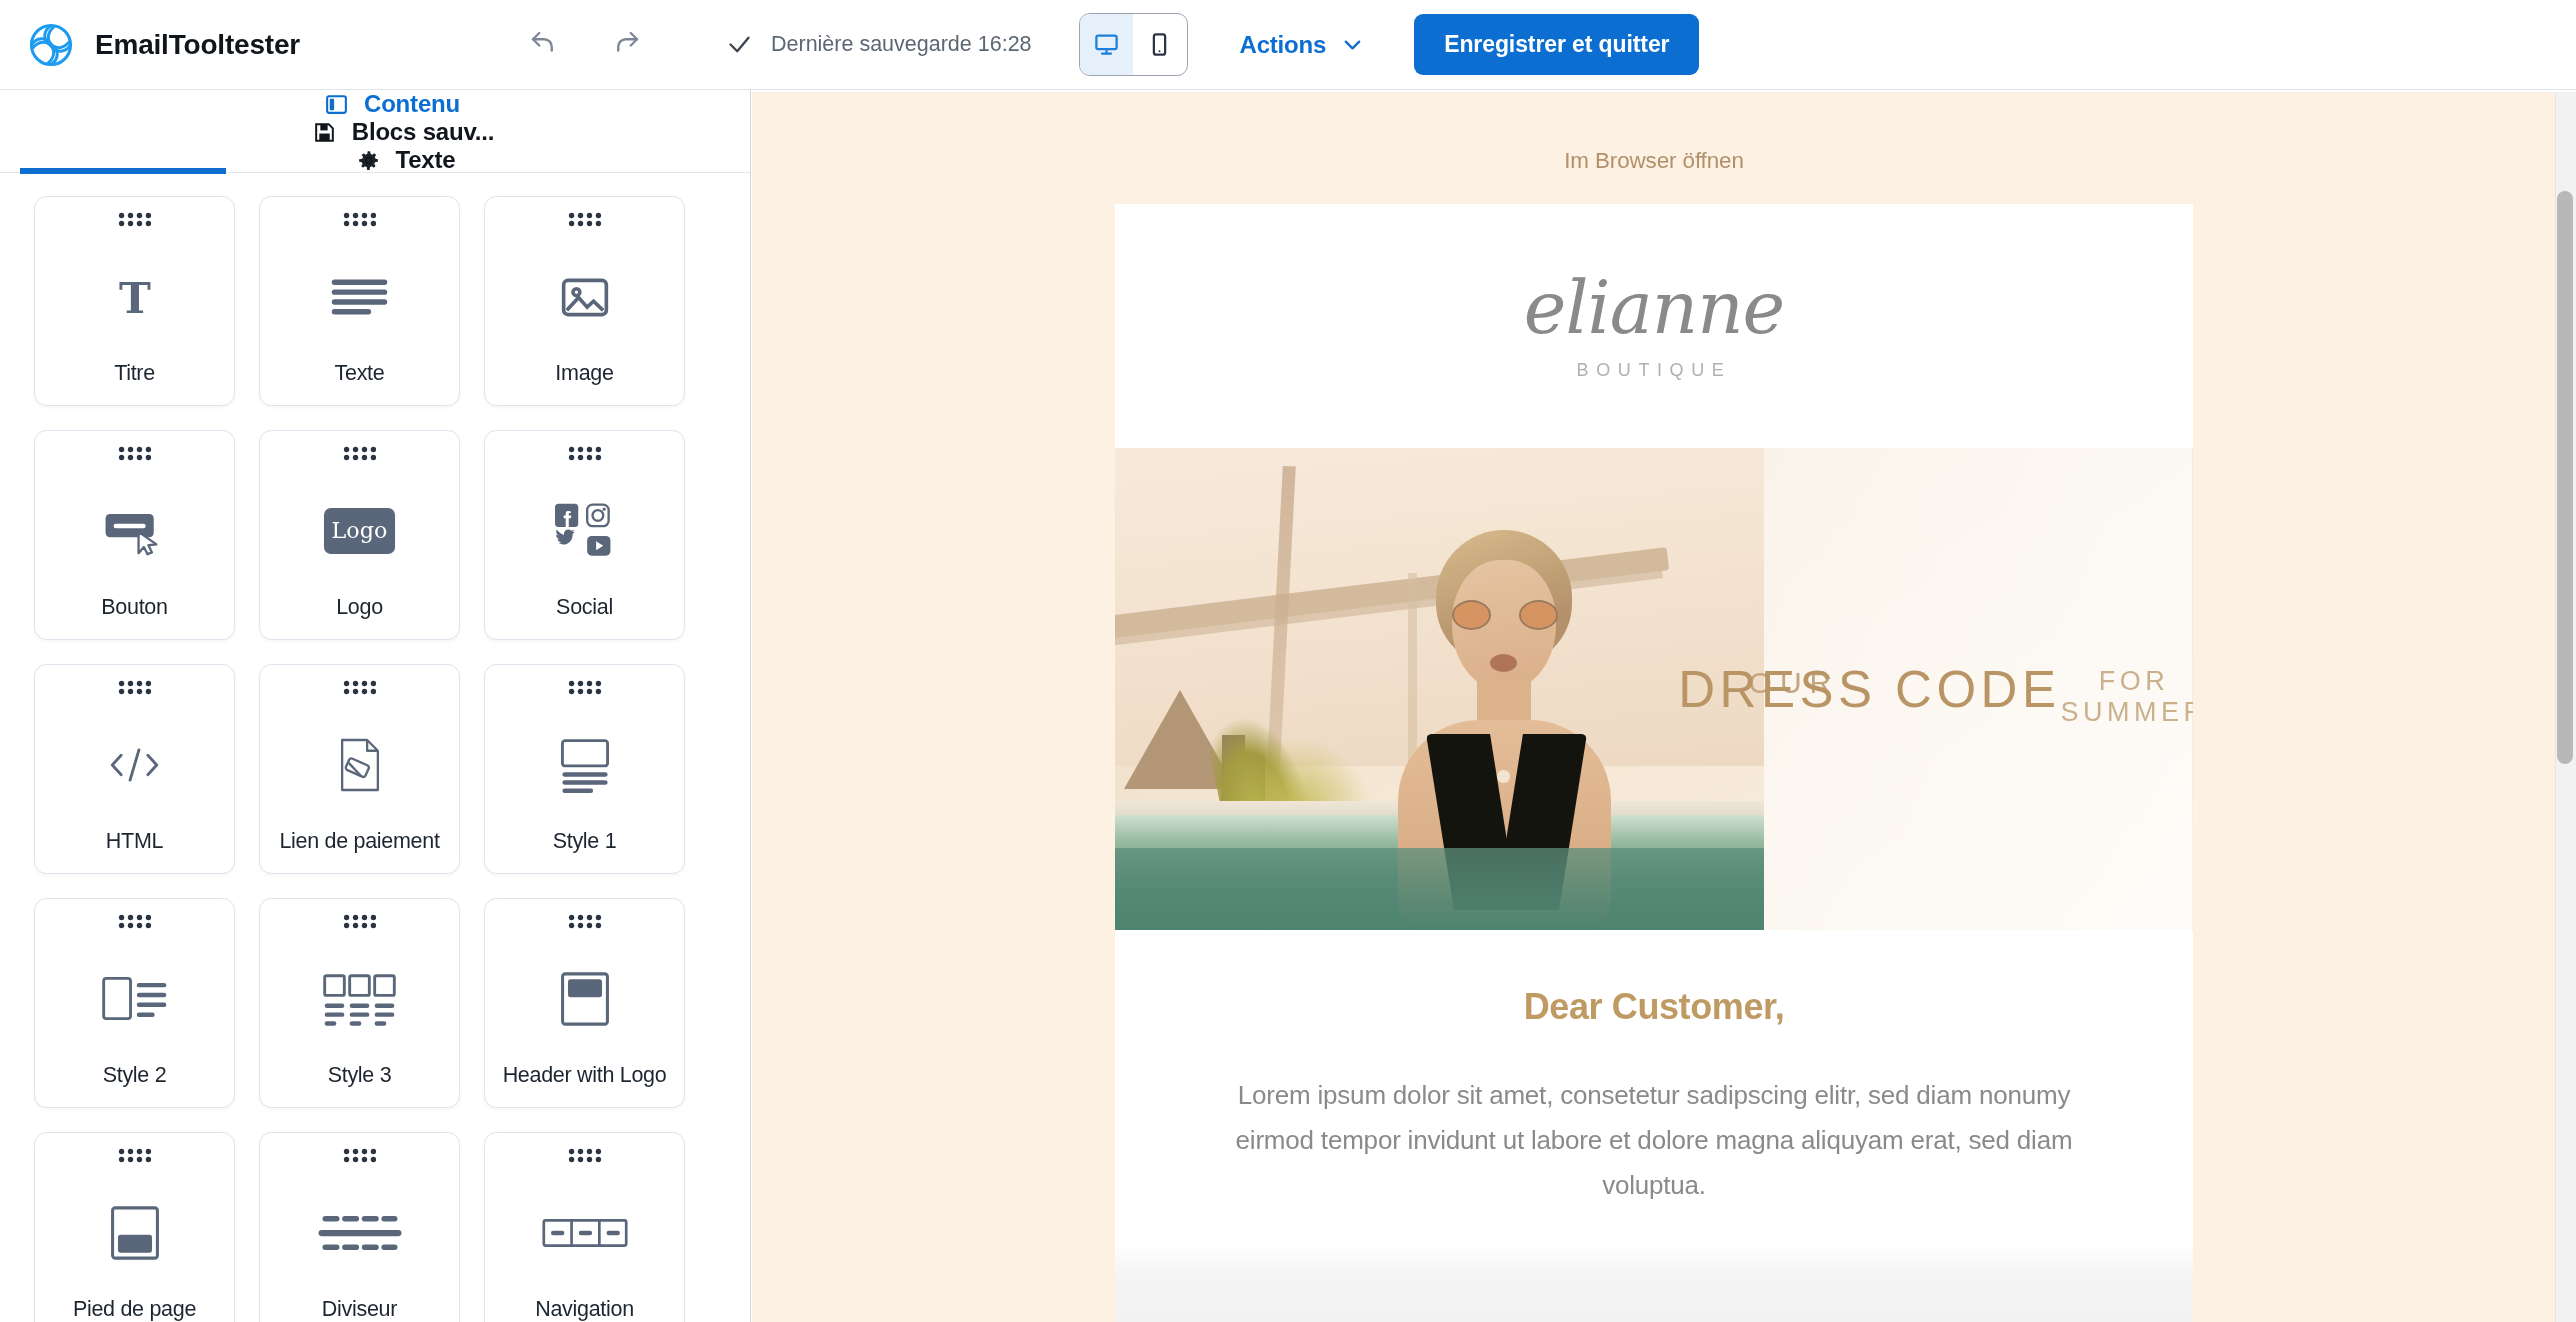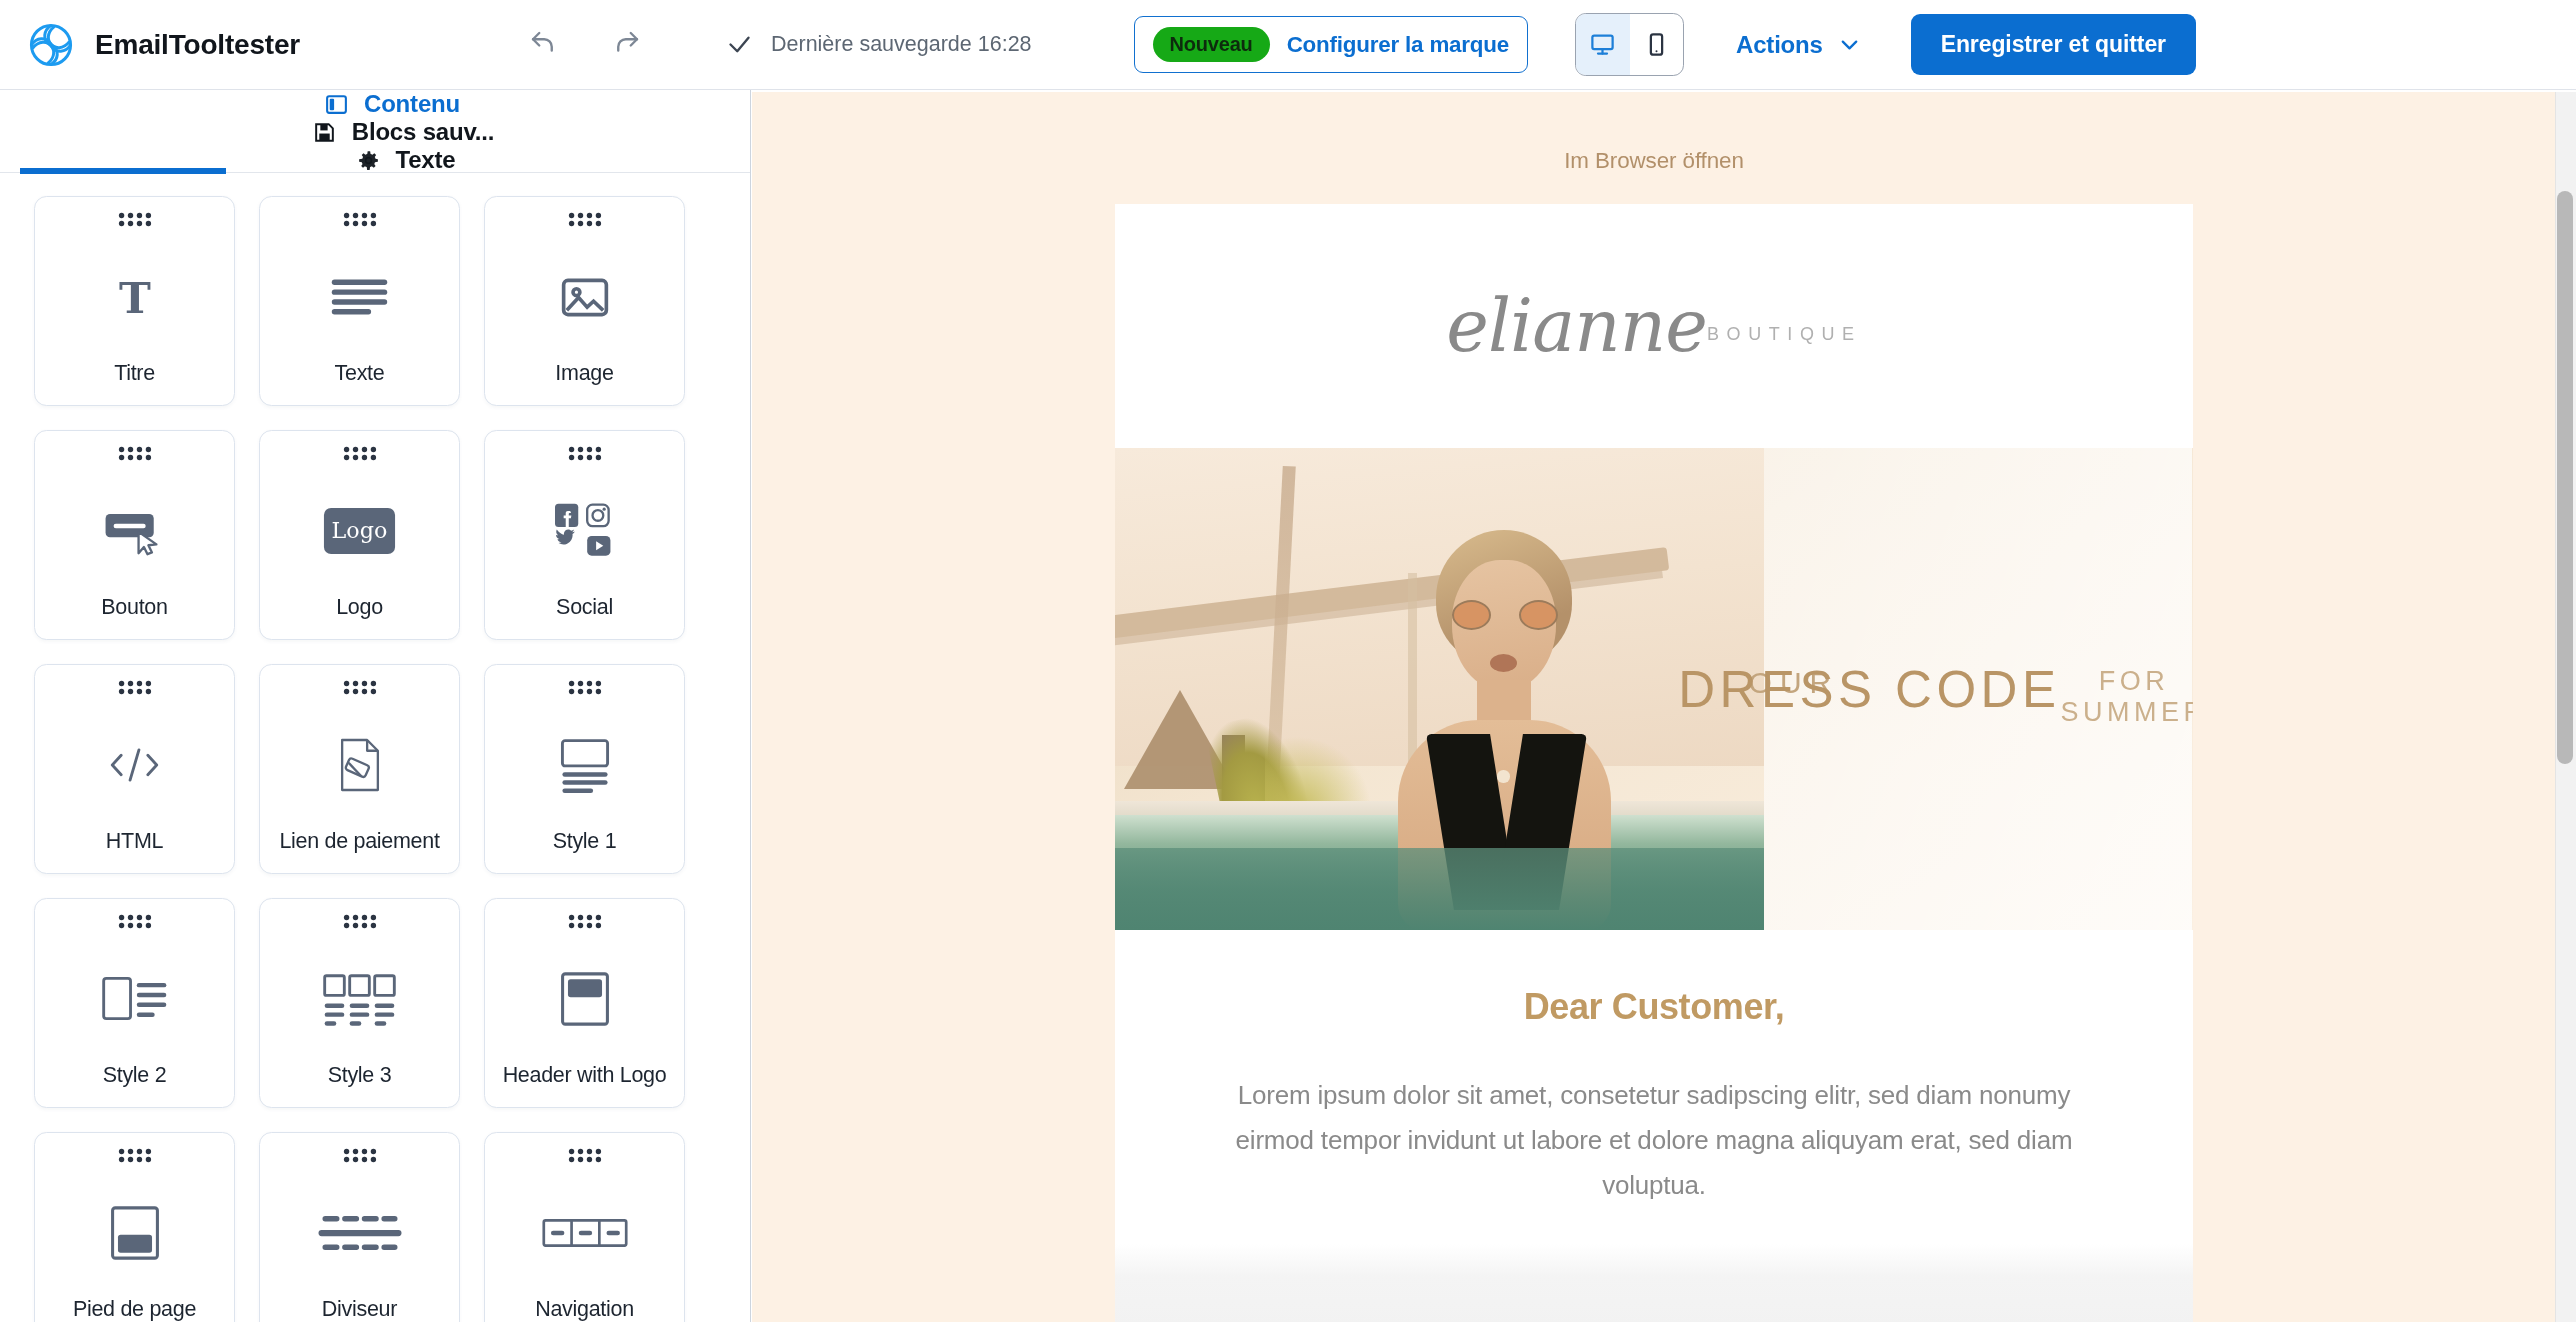--- a/index.html
+++ b/index.html
@@ -144,21 +144,21 @@
   #preview-openlink {
     text-align: center; color: #b2906a; font-size: 22.4px;
     padding-top: 56px; letter-spacing: -0.1px; cursor: pointer;
   }
   #email-body {
     margin: 30px auto 0; width: 1078px; background: #ffffff;
   }
 
   
   #email-logo-block {
-    height: 244px; display: flex; 
+    height: 244px; display: flex; flex-direction: column;
     align-items: center; justify-content: center;
   }
   #email-logo-script {
     font-family: "DejaVu Serif", serif;
     font-style: italic;
     font-size: 72px; color: #8a8a8a; line-height: 1;
     letter-spacing: -0.9px; font-weight: 300;
   }
   #email-logo-sub {
     font-size: 18px; color: #b0b0b0; letter-spacing: 7.6px;
@@ -363,24 +363,20 @@
 
   <div id="save-status">
     <span id="save-check">
       <svg width="27" height="27" viewBox="0 0 24 24" fill="none" stroke="#3c4552" stroke-width="2.1" stroke-linecap="round" stroke-linejoin="round">
         <polyline points="4,12 10,18 20,6"></polyline>
       </svg>
     </span>
     <span>Dernière sauvegarde 16:28</span>
   </div>
 
-  <div id="brand-config-btn">
-    <span id="brand-new-badge">Nouveau</span>
-    <span id="brand-config-label">Configurer la marque</span>
-  </div>
 
   <div id="device-toggle">
     <div class="device-opt active">
       <span>
         <svg width="27" height="27" viewBox="0 0 24 24" fill="none" stroke="#1d7fd8" stroke-width="2" stroke-linecap="round" stroke-linejoin="round">
           <rect x="3" y="4" width="18" height="12" rx="1.6"></rect>
           <line x1="12" y1="16" x2="12" y2="20"></line>
           <line x1="8" y1="20" x2="16" y2="20"></line>
         </svg>
       </span>

